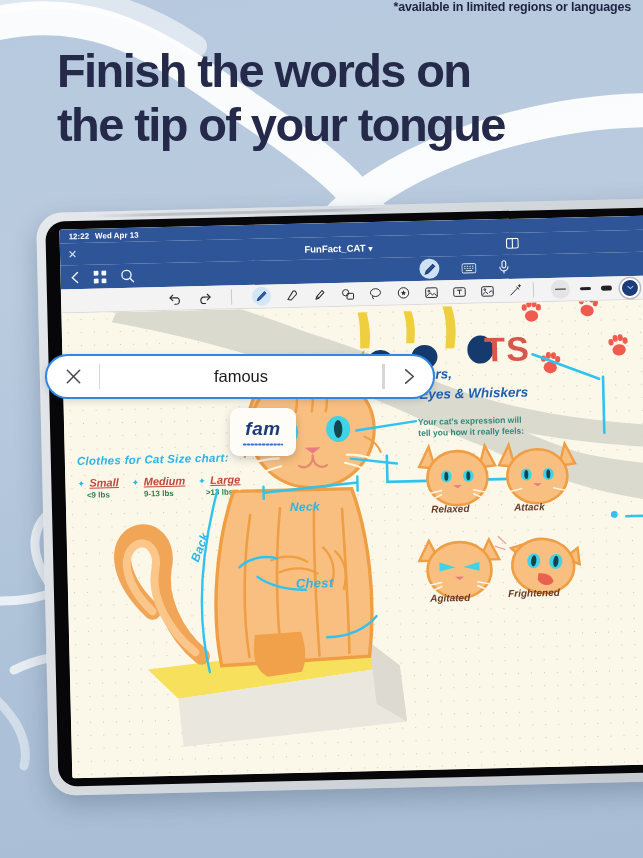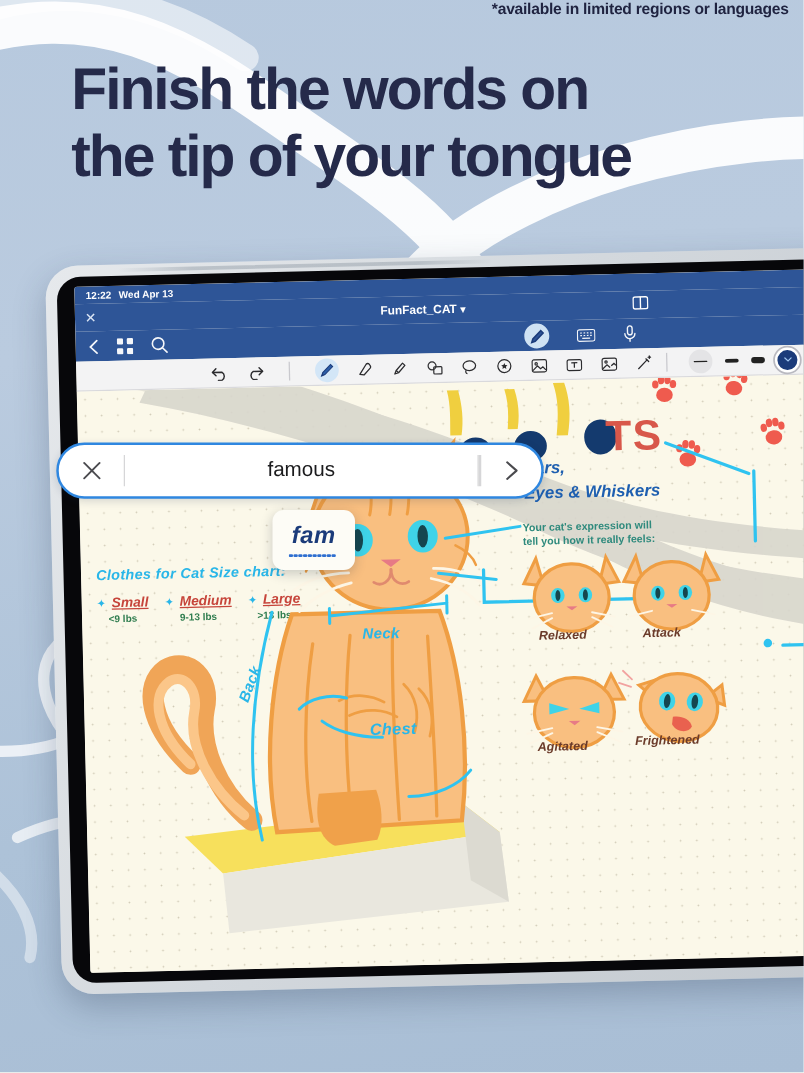--- a/index.html
+++ b/index.html
@@ -119,21 +119,21 @@
   .hw-cyan { color:#29b6e8; font-size:11px; font-style:italic; font-weight:700; letter-spacing:.3px; }
   .hw-cyan-lg { color:#1e5fb0; font-size:13.5px; font-style:italic; font-weight:700; }
   .hw-red { color:#c6443a; font-size:11px; font-style:italic; font-weight:700; text-decoration:underline; }
   .hw-green { color:#2f7d4f; font-size:8px; font-weight:700; }
   .hw-brown { color:#6b3b2a; font-size:10px; font-style:italic; font-weight:700; }
   .hw-teal { color:#2f8a7d; font-size:8.5px; font-weight:700; line-height:11px; white-space:normal; }
   .title-ts { color:#d8574a; font-size:34px; font-weight:800; letter-spacing:1px; }
 
   
   .fam-pop {
-    position:absolute; left:218px; top:408px;
+    position:absolute; left:230px; top:408px;
     width:66px; height:48px; background:#fdfcf6;
     border-radius:9px; box-shadow:0 3px 9px rgba(30,40,60,.22);
     display:flex; flex-direction:column; align-items:center; justify-content:center;
     z-index:30;
   }
   .fam-word { font-size:19px; color:#1b3b7a; font-style:italic; font-weight:700; letter-spacing:.5px; }
   .fam-underline { width:40px; height:3px; margin-top:3px; }
 
   
   .suggest {

